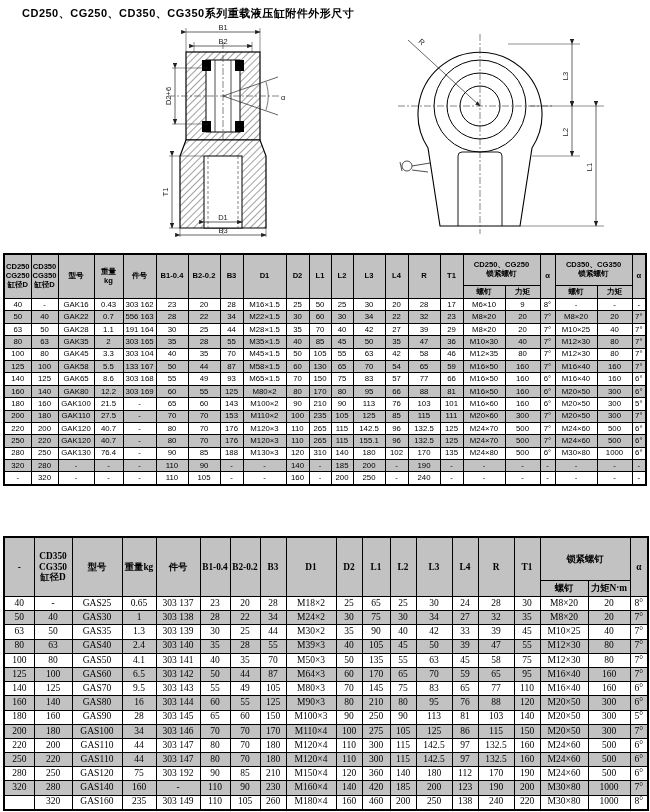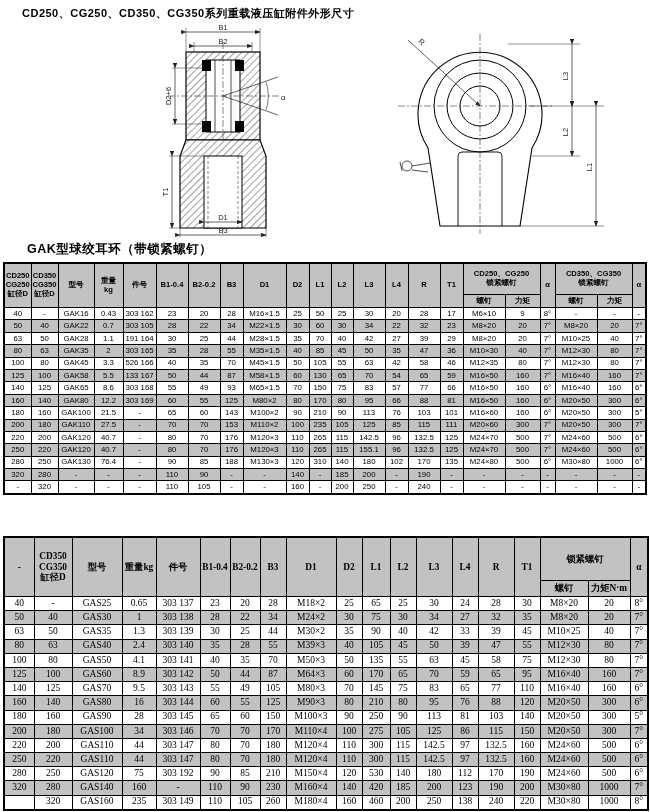--- a/index.html
+++ b/index.html
@@ -13,21 +13,21 @@
   #gasTitle{top:513px;}
   .drawL{position:absolute;left:128px;top:24px;}
   .drawR{position:absolute;left:380px;top:26px;}
   svg text{fill:#1a1a1a;font-family:"Liberation Sans",sans-serif;font-size:7.5px;}
   table{border-collapse:collapse;table-layout:fixed;position:absolute;left:3px;background:#fff;
         border:2px solid var(--border);}
   th,td{border:1px solid var(--border);text-align:center;vertical-align:middle;
         padding:0;overflow:hidden;}
   th{background:var(--header);font-weight:bold;white-space:pre-line;line-height:1.15;}
   tr.stripe td{background:var(--stripe);}
-  #gakTable{top:262px;width:644px;font-size:7.8px;padding-left:36px;}
+  #gakTable{top:253px;width:644px;font-size:7.8px;padding-left:36px;}
   #gakTable th{font-size:7.6px;}
   #gakTable thead tr:first-child th{height:30px;}
   #gakTable thead tr+tr th{height:12px;}
   #gakTable td{height:11.4px;line-height:1;}
   #gasTable{top:536px;width:644px;font-size:9.5px;font-family:"Liberation Serif",serif;}
   #gasTable th{font-size:9.3px;}
   #gasTable thead tr:first-child th{height:42px;}
   #gasTable thead tr+tr th{height:15px;}
   #gasTable td{height:13.2px;line-height:1;}
 </style>
@@ -135,21 +135,20 @@
     <line x1="192" y1="18" x2="192" y2="80" stroke="#222" stroke-width=".7" marker-start="url(#arr2)" marker-end="url(#arr2)"></line>
     <text x="188" y="50" transform="rotate(-90 188 50)" text-anchor="middle">L3</text>
 
     <line x1="192" y1="80" x2="192" y2="130" stroke="#222" stroke-width=".7" marker-start="url(#arr2)" marker-end="url(#arr2)"></line>
     <text x="188" y="106" transform="rotate(-90 188 106)" text-anchor="middle">L2</text>
 
     <line x1="216" y1="80" x2="216" y2="200" stroke="#222" stroke-width=".7" marker-start="url(#arr2)" marker-end="url(#arr2)"></line>
     <text x="212" y="141" transform="rotate(-90 212 141)" text-anchor="middle">L1</text>
   </svg>
 
-  <div class="secTitle" id="gakTitle">GAK型球绞耳环（带锁紧螺钉）</div>
   <table id="gakTable">
       <colgroup>
         <col style="width: 27px;">
         <col style="width: 27px;">
         <col style="width: 36px;">
         <col style="width: 29px;">
         <col style="width: 33px;">
         <col style="width: 32px;">
         <col style="width: 32px;">
         <col style="width: 23px;">
@@ -228,21 +227,21 @@
           <td>8°</td>
           <td>-</td>
           <td>-</td>
           <td>-</td>
         </tr>
         <tr class="stripe">
           <td>50</td>
           <td>40</td>
           <td>GAK22</td>
           <td>0.7</td>
-          <td>303 105</td>
+          <td>556 163</td>
           <td>28</td>
           <td>22</td>
           <td>34</td>
           <td>M22×1.5</td>
           <td>30</td>
           <td>60</td>
           <td>30</td>
           <td>34</td>
           <td>22</td>
           <td>32</td>
@@ -300,21 +299,21 @@
           <td>7°</td>
           <td>M12×30</td>
           <td>80</td>
           <td>7°</td>
         </tr>
         <tr>
           <td>100</td>
           <td>80</td>
           <td>GAK45</td>
           <td>3.3</td>
-          <td>526 166</td>
+          <td>303 104</td>
           <td>40</td>
           <td>35</td>
           <td>70</td>
           <td>M45×1.5</td>
           <td>50</td>
           <td>105</td>
           <td>55</td>
           <td>63</td>
           <td>42</td>
           <td>58</td>
@@ -722,21 +721,21 @@
           <td>58</td>
           <td>75</td>
           <td>M12×30</td>
           <td>80</td>
           <td>7°</td>
         </tr>
         <tr class="stripe">
           <td>125</td>
           <td>100</td>
           <td>GAS60</td>
-          <td>8.9</td>
+          <td>6.5</td>
           <td>303 142</td>
           <td>50</td>
           <td>44</td>
           <td>87</td>
           <td>M64×3</td>
           <td>60</td>
           <td>170</td>
           <td>65</td>
           <td>70</td>
           <td>59</td>
@@ -876,21 +875,21 @@
           <td>280</td>
           <td>250</td>
           <td>GAS120</td>
           <td>75</td>
           <td>303 192</td>
           <td>90</td>
           <td>85</td>
           <td>210</td>
           <td>M150×4</td>
           <td>120</td>
-          <td>530</td>
+          <td>360</td>
           <td>140</td>
           <td>180</td>
           <td>112</td>
           <td>170</td>
           <td>190</td>
           <td>M24×60</td>
           <td>500</td>
           <td>6°</td>
         </tr>
         <tr class="stripe">

